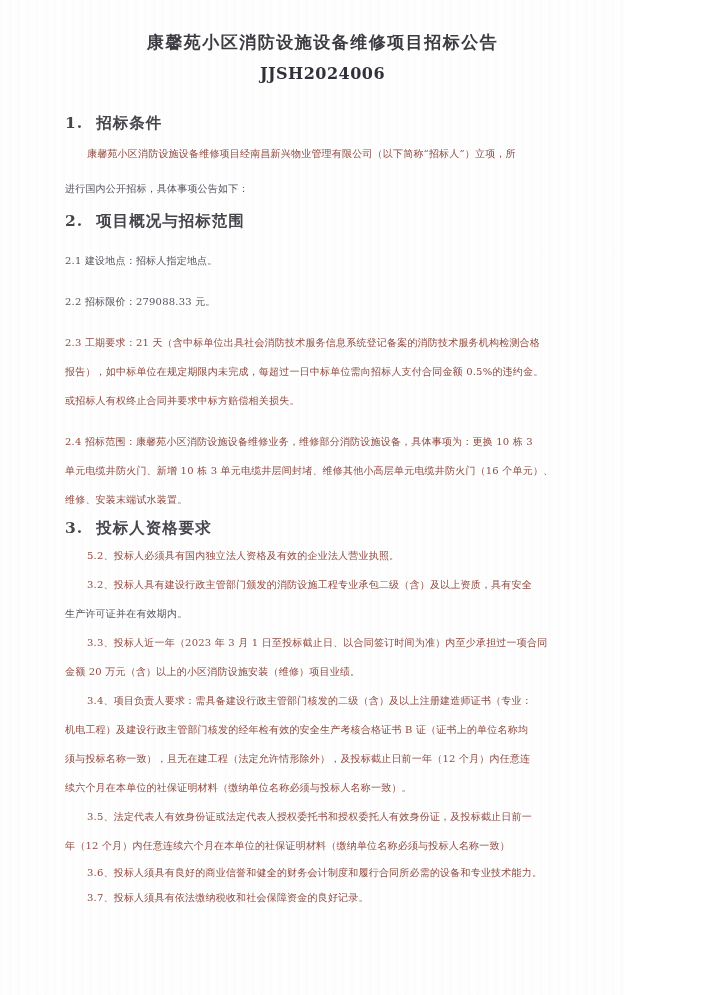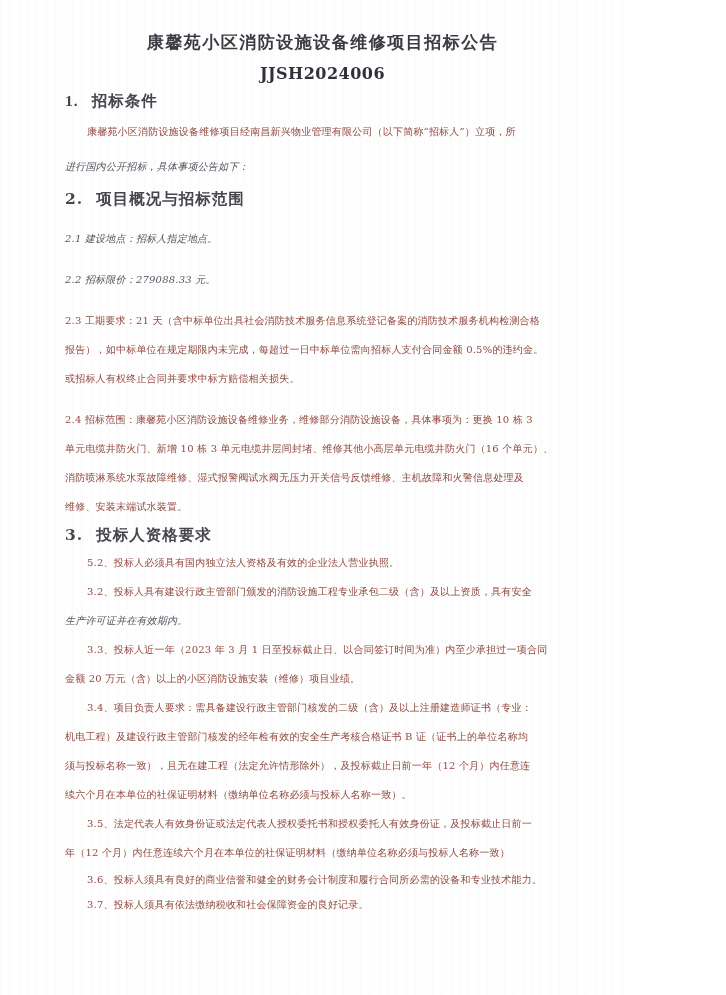--- a/index.html
+++ b/index.html
@@ -38,34 +38,34 @@
     margin-top: 8px;
     color: #30303a;
   }
   .heading {
     font-size: 15.5px;
     font-weight: bold;
     letter-spacing: 1px;
     line-height: 26px;
     color: #45454c;
   }
-  .h1 { margin-top: 2px; font-family: Liberation Serif, serif; }
+  .h1 { margin-top: 24px; }
   .h2 { margin-top: 2px; }
   .h3 { margin-top: 1px; }
   .heading .hnum { margin-right: 13px; }
   .line {
     font-size: 10px;
     letter-spacing: 0.2px;
     line-height: 29px;
     white-space: nowrap;
     color: #54545e;
   }
   .s1 { line-height: 35px; }
   .red  { color: #91493f; }
-  .gray { color: #54545e; font-style: italic; }
+  .gray { color: #54545e; }
   .indent { text-indent: 2.2em; }
   .pgap { margin-top: 12px; }
   .tight { line-height: 25px; }
 </style>
 </head>
 <body>
 
 <div class="page">
 
   <div class="doc-title">康馨苑小区消防设施设备维修项目招标公告</div>
@@ -80,21 +80,20 @@
   <div class="heading h2">
     <span class="hnum">2.</span><span>项目概况与招标范围</span>
   </div>
   <div class="line gray pgap">2.1 建设地点：招标人指定地点。</div>
   <div class="line gray pgap">2.2 招标限价：279088.33 元。</div>
   <div class="line red pgap">2.3 工期要求：21 天（含中标单位出具社会消防技术服务信息系统登记备案的消防技术服务机构检测合格</div>
   <div class="line red">报告），如中标单位在规定期限内未完成，每超过一日中标单位需向招标人支付合同金额 0.5%的违约金。</div>
   <div class="line red">或招标人有权终止合同并要求中标方赔偿相关损失。</div>
   <div class="line red pgap">2.4 招标范围：康馨苑小区消防设施设备维修业务，维修部分消防设施设备，具体事项为：更换 10 栋 3</div>
   <div class="line red">单元电缆井防火门、新增 10 栋 3 单元电缆井层间封堵、维修其他小高层单元电缆井防火门（16 个单元）、</div>
-  <div class="line red">消防喷淋系统水泵故障维修、湿式报警阀试水阀无压力开关信号反馈维修、主机故障和火警信息处理及</div>
   <div class="line red">维修、安装末端试水装置。</div>
 
   <div class="heading h3">
     <span class="hnum">3.</span><span>投标人资格要求</span>
   </div>
   <div class="line red indent">5.2、投标人必须具有国内独立法人资格及有效的企业法人营业执照。</div>
   <div class="line red indent">3.2、投标人具有建设行政主管部门颁发的消防设施工程专业承包二级（含）及以上资质，具有安全</div>
   <div class="line gray">生产许可证并在有效期内。</div>
   <div class="line red indent">3.3、投标人近一年（2023 年 3 月 1 日至投标截止日、以合同签订时间为准）内至少承担过一项合同</div>
   <div class="line red">金额 20 万元（含）以上的小区消防设施安装（维修）项目业绩。</div>

